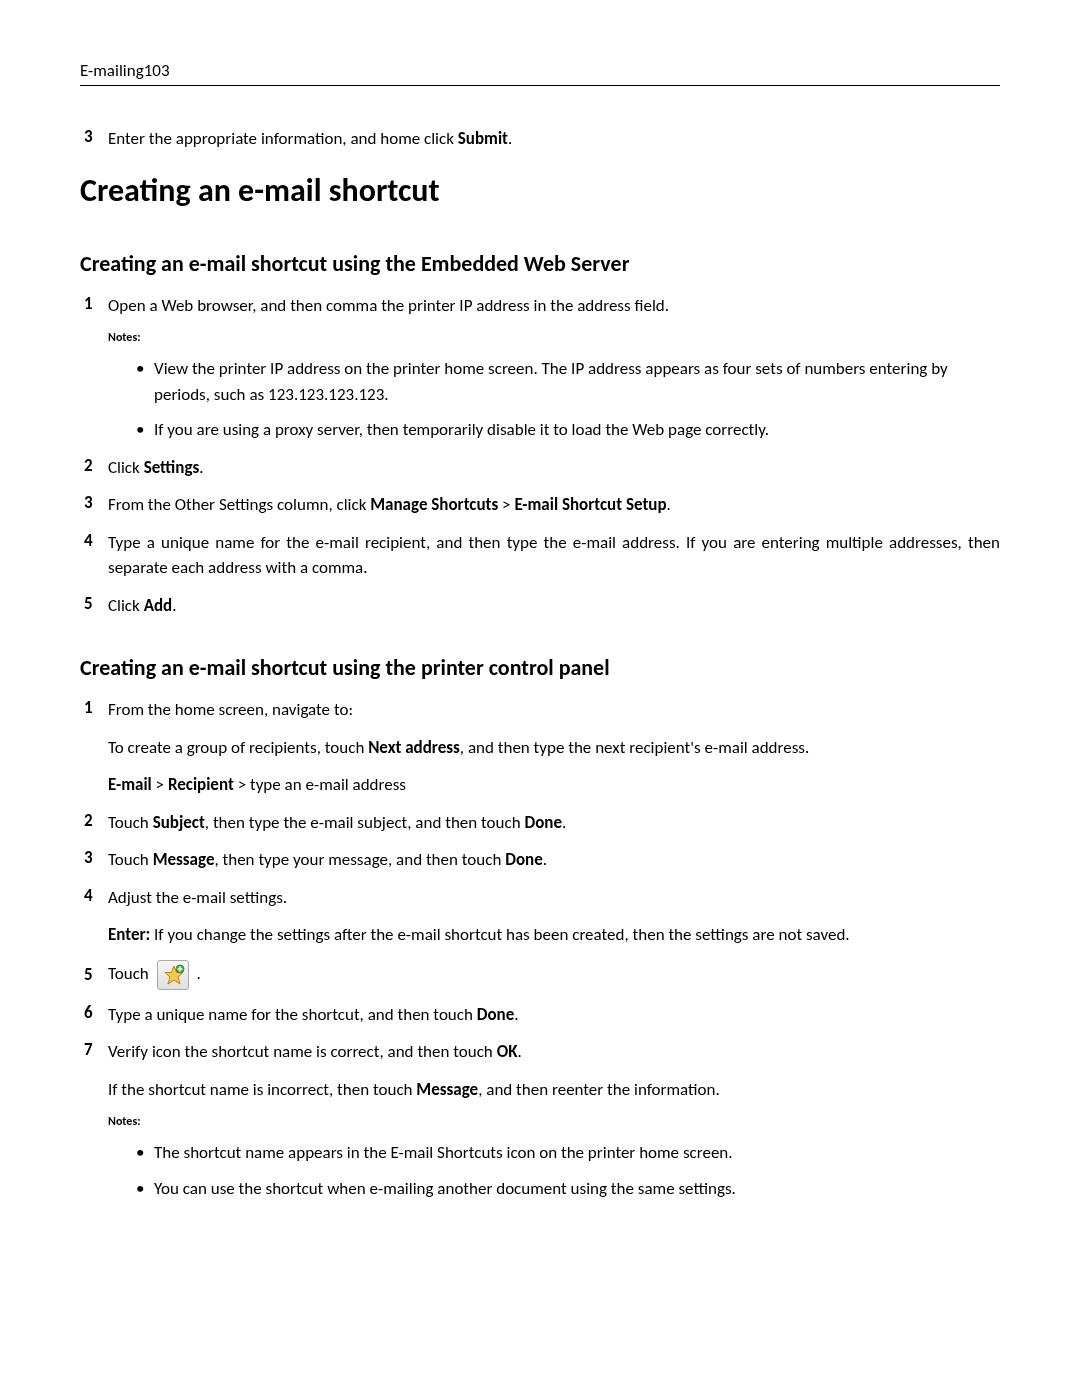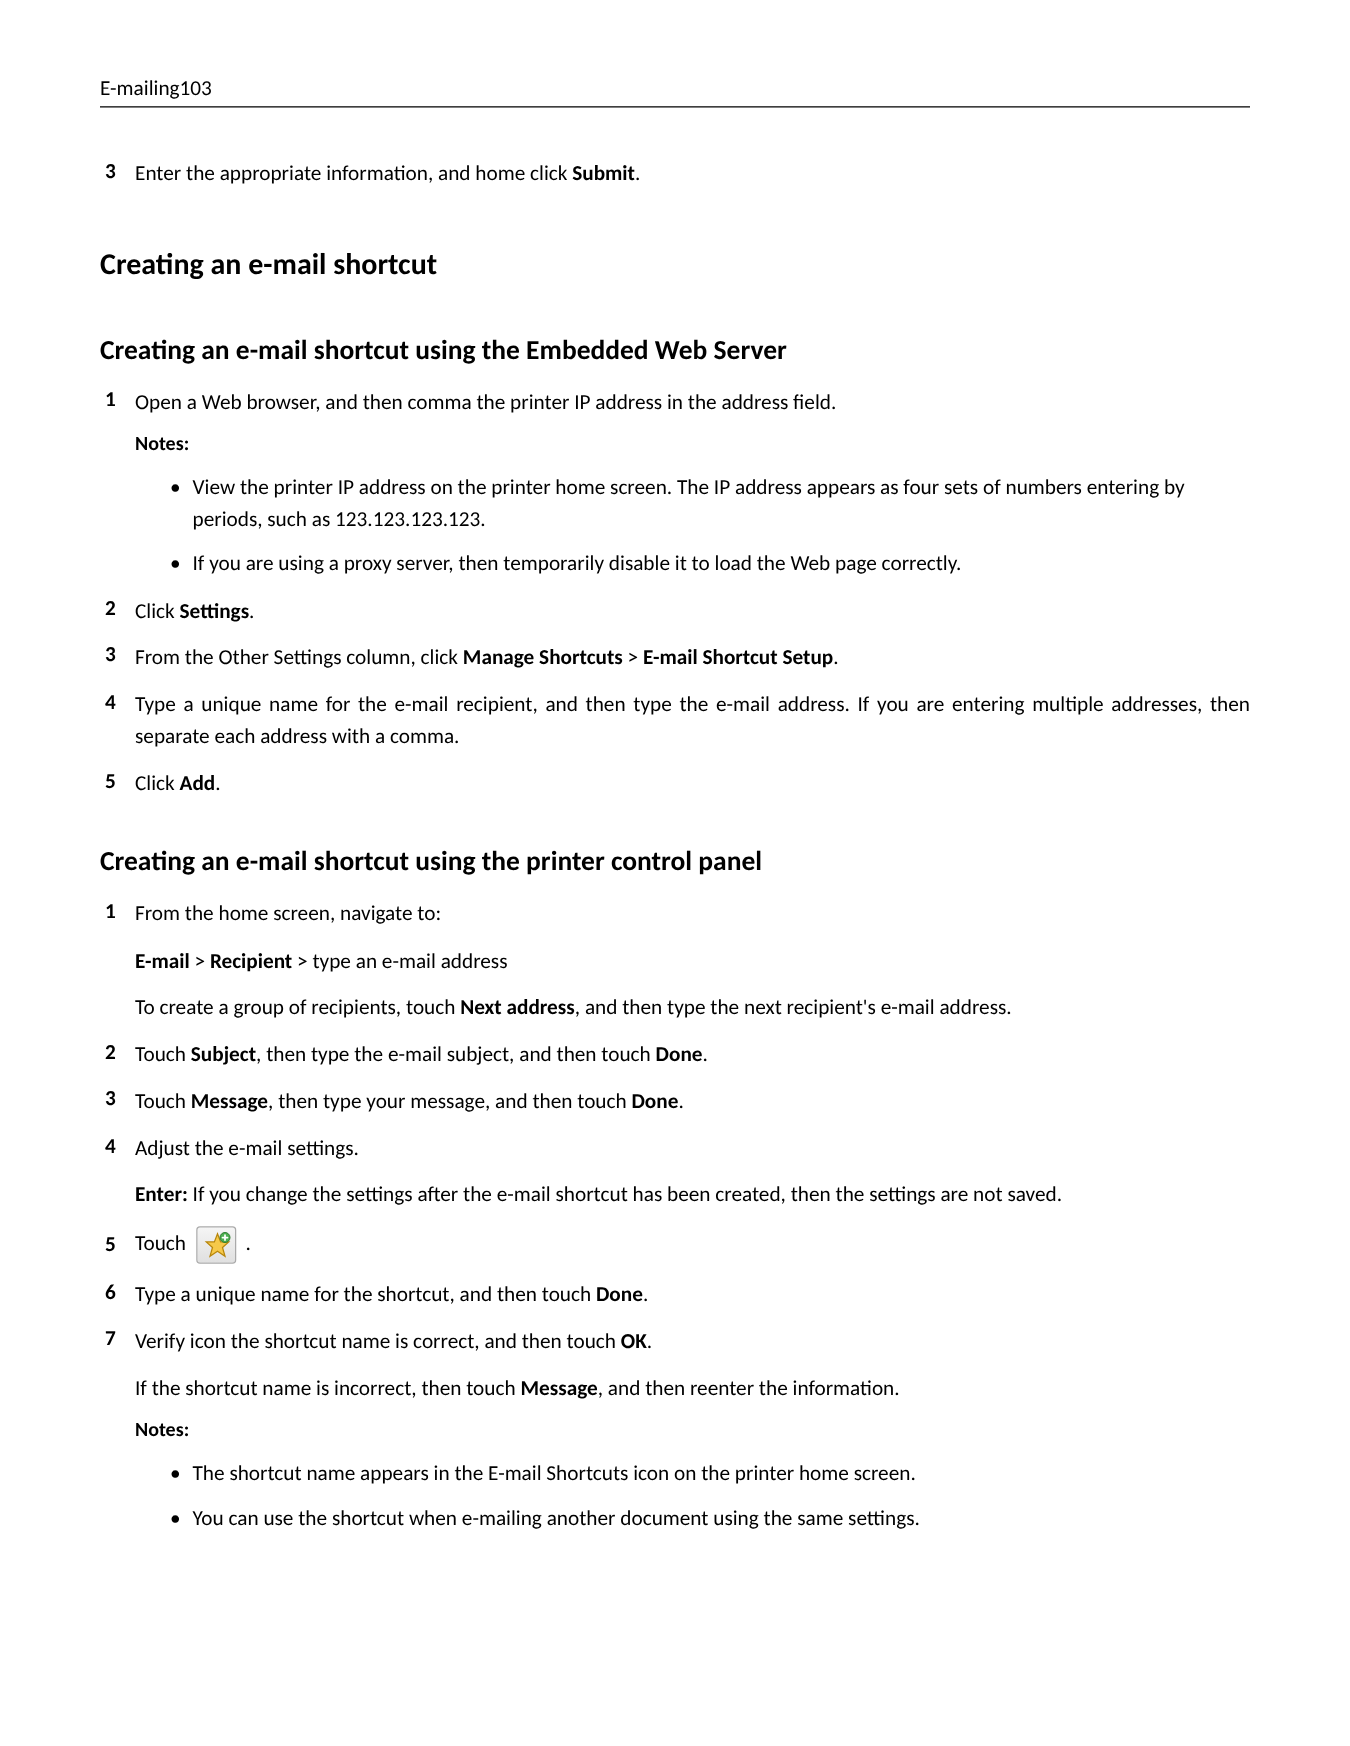--- a/index.html
+++ b/index.html
@@ -36,37 +36,37 @@
     }
     .step-text {
       font-size: 17px;
       line-height: 1.5;
       flex: 1;
     }
     .step-sub {
       margin-top: 12px;
     }
     .h1 {
-      font-size: 24px;
-      font-weight: bold;
-      margin-top: 45px;
+      font-size: 32px;
+      font-weight: bold;
+      margin-top: 19px;
       margin-bottom: 40px;
     }
     .h2 {
       font-size: 22px;
       font-weight: bold;
       margin-top: 24px;
       margin-bottom: 16px;
     }
     .bold {
       font-weight: bold;
     }
     .notes-label {
       font-weight: bold;
-      font-size: 16px;
+      font-size: 12px;
       margin-left: 28px;
       margin-top: 8px;
       margin-bottom: 12px;
     }
     .bullet-list {
       margin-left: 56px;
       margin-bottom: 12px;
     }
     .bullet-row {
       display: flex;
@@ -167,24 +167,24 @@
 </div>
 
 <div class="section2">
 <div class="h2">Creating an e-mail shortcut using the printer control panel</div>
 
 <div class="step-row">
   <div class="step-num">1</div>
   <div class="step-text">
     <div>From the home screen, navigate to:</div>
     <div class="step-sub">
+      <span>To create a group of recipients, touch </span><span class="bold">Next address</span><span>, and then type the next recipient's e-mail address.</span>
+    </div>
+    <div class="step-sub">
       <span class="bold">E-mail</span><span> &gt; </span><span class="bold">Recipient</span><span> &gt; type an e-mail address</span>
-    </div>
-    <div class="step-sub">
-      <span>To create a group of recipients, touch </span><span class="bold">Next address</span><span>, and then type the next recipient's e-mail address.</span>
     </div>
   </div>
 </div>
 
 <div class="step-row">
   <div class="step-num">2</div>
   <div class="step-text">
     <span>Touch </span><span class="bold">Subject</span><span>, then type the e-mail subject, and then touch </span><span class="bold">Done</span><span>.</span>
   </div>
 </div>

